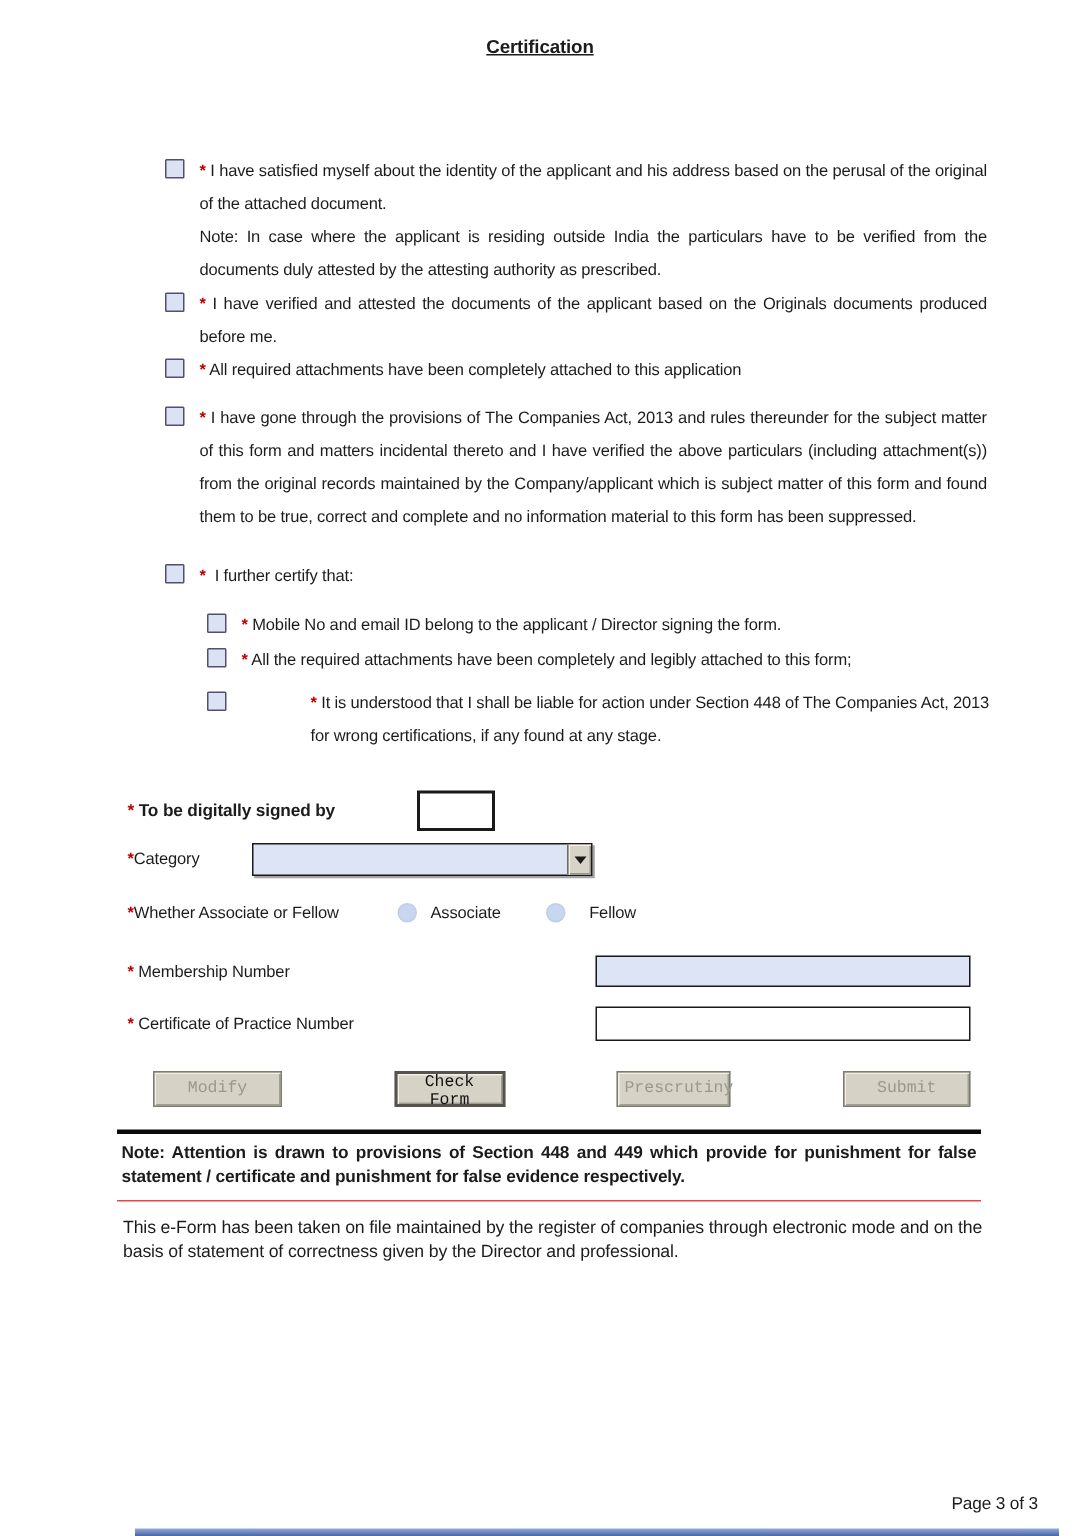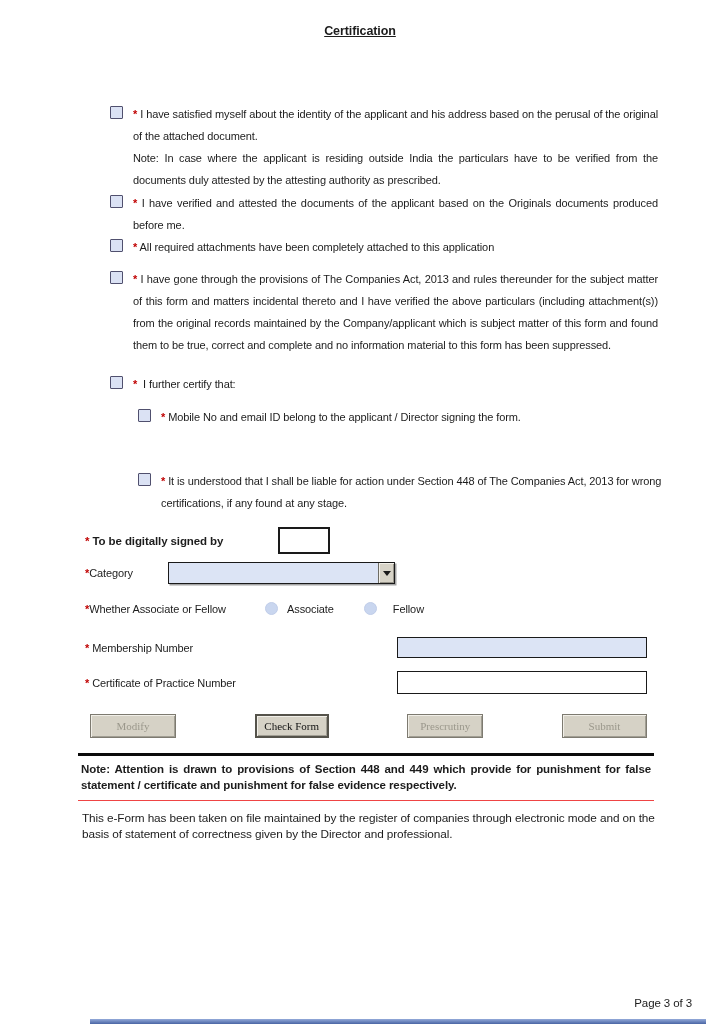--- a/index.html
+++ b/index.html
@@ -27,23 +27,23 @@
              align-items:center;justify-content:center;
              box-shadow:inset 1px 1px 0 #f2f0e9, inset -1px -1px 0 #97948a;}
   .combo-arrow{width:0;height:0;border-left:4px solid transparent;border-right:4px solid transparent;
                border-top:5px solid #1a1a1a;}
   .radio{display:inline-block;width:11px;height:11px;border-radius:50%;background:#c9d6ef;
          border:1px solid #c0cde9;box-sizing:content-box;}
   .input-box{display:inline-block;width:250px;height:21px;box-sizing:border-box;border:1px solid #1a1a1a;}
   .blue-fill{background:#dce4f5;}
   .white-fill{background:#ffffff;border-width:1.5px;height:23px;}
   .btnrow{position:absolute;top:714px;left:90px;width:557px;display:flex;justify-content:space-between;}
-  .btn{height:24px;background:#d6d2c6;border:1.5px solid #7d7a70;font-family:Liberation Serif, serif;
+  .btn{height:24px;background:#d6d2c6;border:1.5px solid #7d7a70;font-family:Liberation Mono, monospace;
        font-size:11px;color:#9b988c;box-shadow:inset 1px 1px 0 #f1efe8, inset -1px -1px 0 #a19e93;
-       padding:0 4px;box-sizing:border-box;}
+       padding:0 4px;box-sizing:border-box;margin-left:12px;}
   .btn.primary{color:#111111;border:2px solid #55534b;}
   .btn-modify{width:86px;}.btn-check{width:74px;}.btn-prescrutiny{width:76px;}.btn-submit{width:85px;}
   .note-block{position:absolute;top:753px;left:78px;width:576px;border-top:3px solid #0a0a0a;
               border-bottom:1px solid #ef4444;padding:6px 3px 7px 3px;font-weight:bold;
               font-size:11.5px;line-height:15.5px;text-align:justify;box-sizing:border-box;}
   .footer-para{position:absolute;top:810px;left:82px;width:580px;font-size:11.8px;line-height:16px;}
   .pagenum{position:absolute;top:997px;right:28px;font-size:11.5px;}
   .blue-bar{position:absolute;left:90px;right:14px;bottom:0;height:5px;
             background:linear-gradient(to bottom,#93aad9,#4a65a4);}
   .inner-note{margin-top:0;}
@@ -98,23 +98,30 @@
   </div>
 
   <div class="item sub" style="top:406px;">
     <span class="cb"></span>
     <div class="txt left">
       <span class="req">*</span>
       <span>Mobile No and email ID belong to the applicant / Director signing the form.</span>
     </div>
   </div>
 
+  <div class="item sub" style="top:429px;">
+    <span class="cb"></span>
+    <div class="txt left">
+      <span class="req">*</span>
+      <span>All the required attachments have been completely and legibly attached to this form;</span>
+    </div>
+  </div>
 
 
-  <div class="item sub" style="top:470px;">
+  <div class="item sub" style="top:458px;gap:46px;">
     <span class="cb"></span>
     <div class="txt left">
       <span class="req">*</span>
       <span>It is understood that I shall be liable for action under Section 448 of The Companies Act, 2013 for wrong certifications, if any found at any stage.</span>
     </div>
   </div>
 
   <div class="fieldrow" style="top:527px;">
     <span class="flabel bold" style="width:193px;"><span class="req">*</span>
       <span>To be digitally signed by</span></span>

